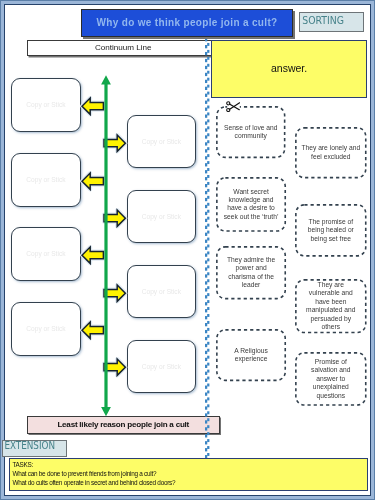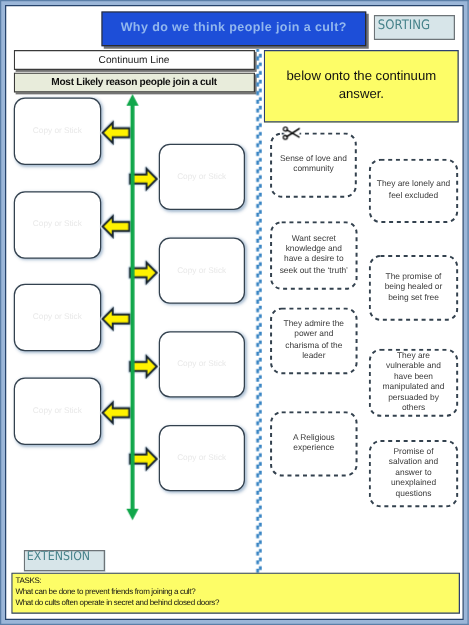--- a/index.html
+++ b/index.html
@@ -37,21 +37,21 @@
          box-sizing:border-box;overflow:hidden;}
   .badge .b1{position:absolute;font-family:"DejaVu Sans Condensed","DejaVu Sans",sans-serif;
              color:#46828a;white-space:nowrap;}
   .badge .b2{position:absolute;font-family:"DejaVu Sans Condensed","DejaVu Sans",sans-serif;
              color:#18222e;white-space:nowrap;margin-top:12px;}
   #sortbadge{left:298.8px;top:12.4px;width:65.1px;height:20.3px;text-align:right;}
   #sortbadge .b1{left:2.3px;top:1.1px;font-size:10.4px;}
   #sortbadge .b2{left:19.9px;top:8.4px;font-size:10.4px;}
 
   
-  .lbar{position:absolute;left:11px;width:192.5px;
+  .lbar{position:absolute;left:27px;width:192.5px;
         border:1px solid #3a3a3a;box-sizing:border-box;
         box-shadow:1.5px 1.5px 0 rgba(0,0,0,0.55);
         display:flex;align-items:center;justify-content:center;}
   .contline{top:40.3px;height:15.6px;background:#ffffff;}
   .contline span{font-size:8.1px;color:#1a1a1a;}
   .mostlikely{top:58.4px;height:15.6px;background:#e8ecdb;}
   .mostlikely span{font-size:8.1px;color:#111;font-weight:bold;letter-spacing:-0.24px;}
   .leastlikely{top:416.1px;height:17.5px;background:#f3dfdf;}
   .leastlikely span{font-size:8.1px;color:#111;font-weight:bold;letter-spacing:-0.24px;}
 
@@ -70,21 +70,21 @@
 
   .card{position:absolute;
         display:flex;flex-direction:column;align-items:center;justify-content:center;
         text-align:center;box-sizing:border-box;}
   .card div{font-size:6.7px;color:#3a3a3a;line-height:8.4px;white-space:nowrap;}
   .card svg{position:absolute;left:0;top:0;overflow:visible;}
 
   .scissors{position:absolute;z-index:6;}
 
   
-  #extbadge{left:19px;top:439.7px;width:64.9px;height:16.6px;padding-left:27px;}
+  #extbadge{left:2px;top:439.7px;width:64.9px;height:16.6px;padding-left:27px;}
   #extbadge .b1{left:1.4px;top:-1px;font-size:9.8px;}
   #extbadge .b2{left:22.7px;top:5.2px;font-size:10.2px;}
 
   .tasks{position:absolute;left:9px;top:457.7px;width:358.5px;height:33.4px;
          background:#fdfd67;border:1.2px solid #2b3f73;box-sizing:border-box;
          padding:0.6px 0 0 2.4px;}
   .tasks div{font-size:6.4px;color:#111;line-height:9.2px;letter-spacing:-0.26px;}
 </style>
 </head>
 <body>
@@ -103,22 +103,22 @@
   </div>
 
   <div class="badge" id="sortbadge">
     <span class="b1">SORTING</span>
     <span class="b2">ACTIVITY</span>
   </div>
 
   <div class="lbar contline">
     <span>Continuum Line</span>
   </div>
-  <div class="lbar mostlikely">
-    <span>Most Likely reason people join a cult</span>
+  <div class="lbar leastlikely">
+    <span>Least likely reason people join a cult</span>
   </div>
 
   <div id="slots">
       <div class="slot" style="left:11.1px;top:77.6px;width:69.8px;height:53.9px">
         <span>Copy or Stick</span>
       </div>
       <div class="slot" style="left:11.1px;top:152.6px;width:69.8px;height:53.9px">
         <span>Copy or Stick</span>
       </div>
       <div class="slot" style="left:11.1px;top:227.4px;width:69.8px;height:53.9px">
@@ -299,21 +299,20 @@
       <path d="M2.0 395.20 h2.25 v3.3 h-2.25 z" fill="#3b86c4"></path>
       <path d="M4.15 400.10 h2.25 v2.95 h-2.25 z" fill="#3b86c4"></path>
       <path d="M2.0 402.15 h2.25 v3.3 h-2.25 z" fill="#3b86c4"></path>
       <path d="M4.15 407.05 h2.25 v2.95 h-2.25 z" fill="#3b86c4"></path>
       <path d="M2.0 409.10 h2.25 v3.3 h-2.25 z" fill="#3b86c4"></path>
       <path d="M4.15 414.00 h2.25 v2.95 h-2.25 z" fill="#3b86c4"></path>
       <path d="M2.0 416.05 h2.25 v3.3 h-2.25 z" fill="#3b86c4"></path>
     </svg>
 
   <div class="instr">
-    <div>below onto the continuum</div>
     <div>answer.</div>
   </div>
 
   <svg class="scissors" width="14" height="11" viewBox="0 0 14 11" style="position:absolute;left:226.4px;top:101.3px;">
     <rect x="1.2" y="3.6" width="12.6" height="3.4" fill="#ffffff"></rect>
     <g stroke="#111" stroke-width="1.2" fill="none" stroke-linecap="round">
       <path d="M3.4 2.9 L13.3 8.7"></path>
       <path d="M3.3 8.4 L13.6 1.8"></path>
       <circle cx="2.3" cy="2.3" r="1.6" stroke-width="1.05"></circle>
       <circle cx="2.25" cy="9.0" r="1.6" stroke-width="1.05"></circle>

